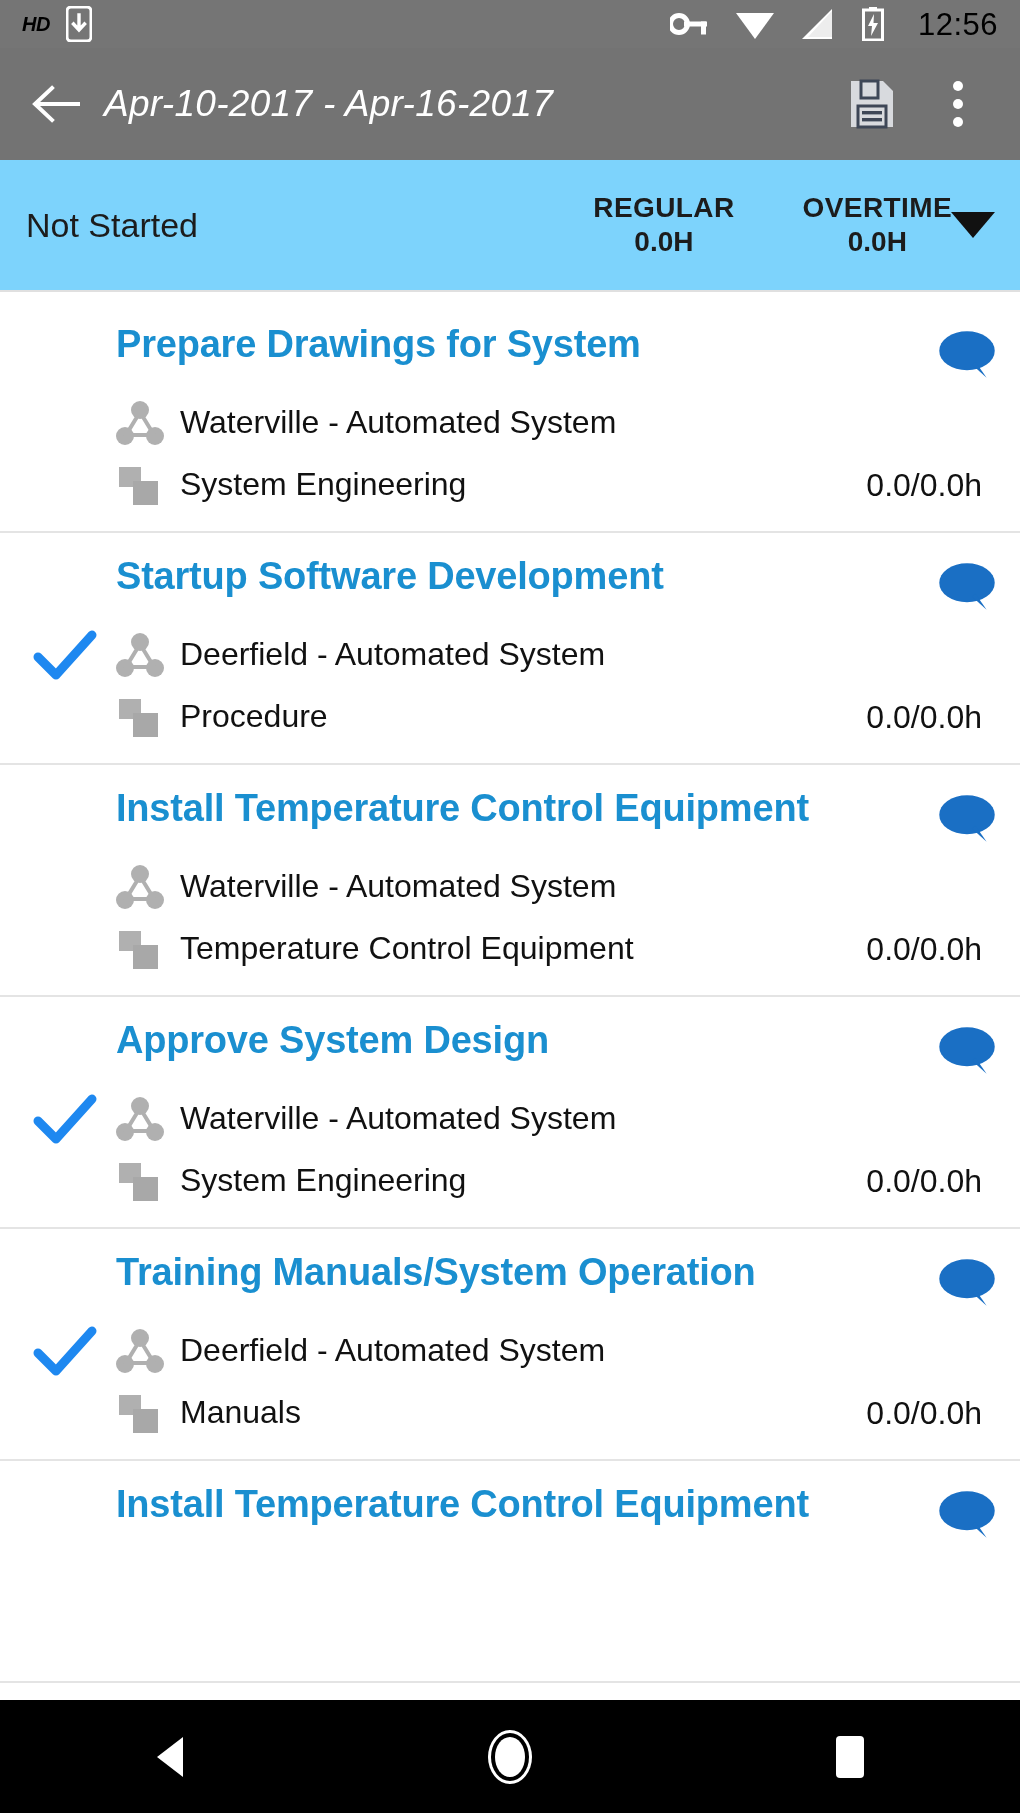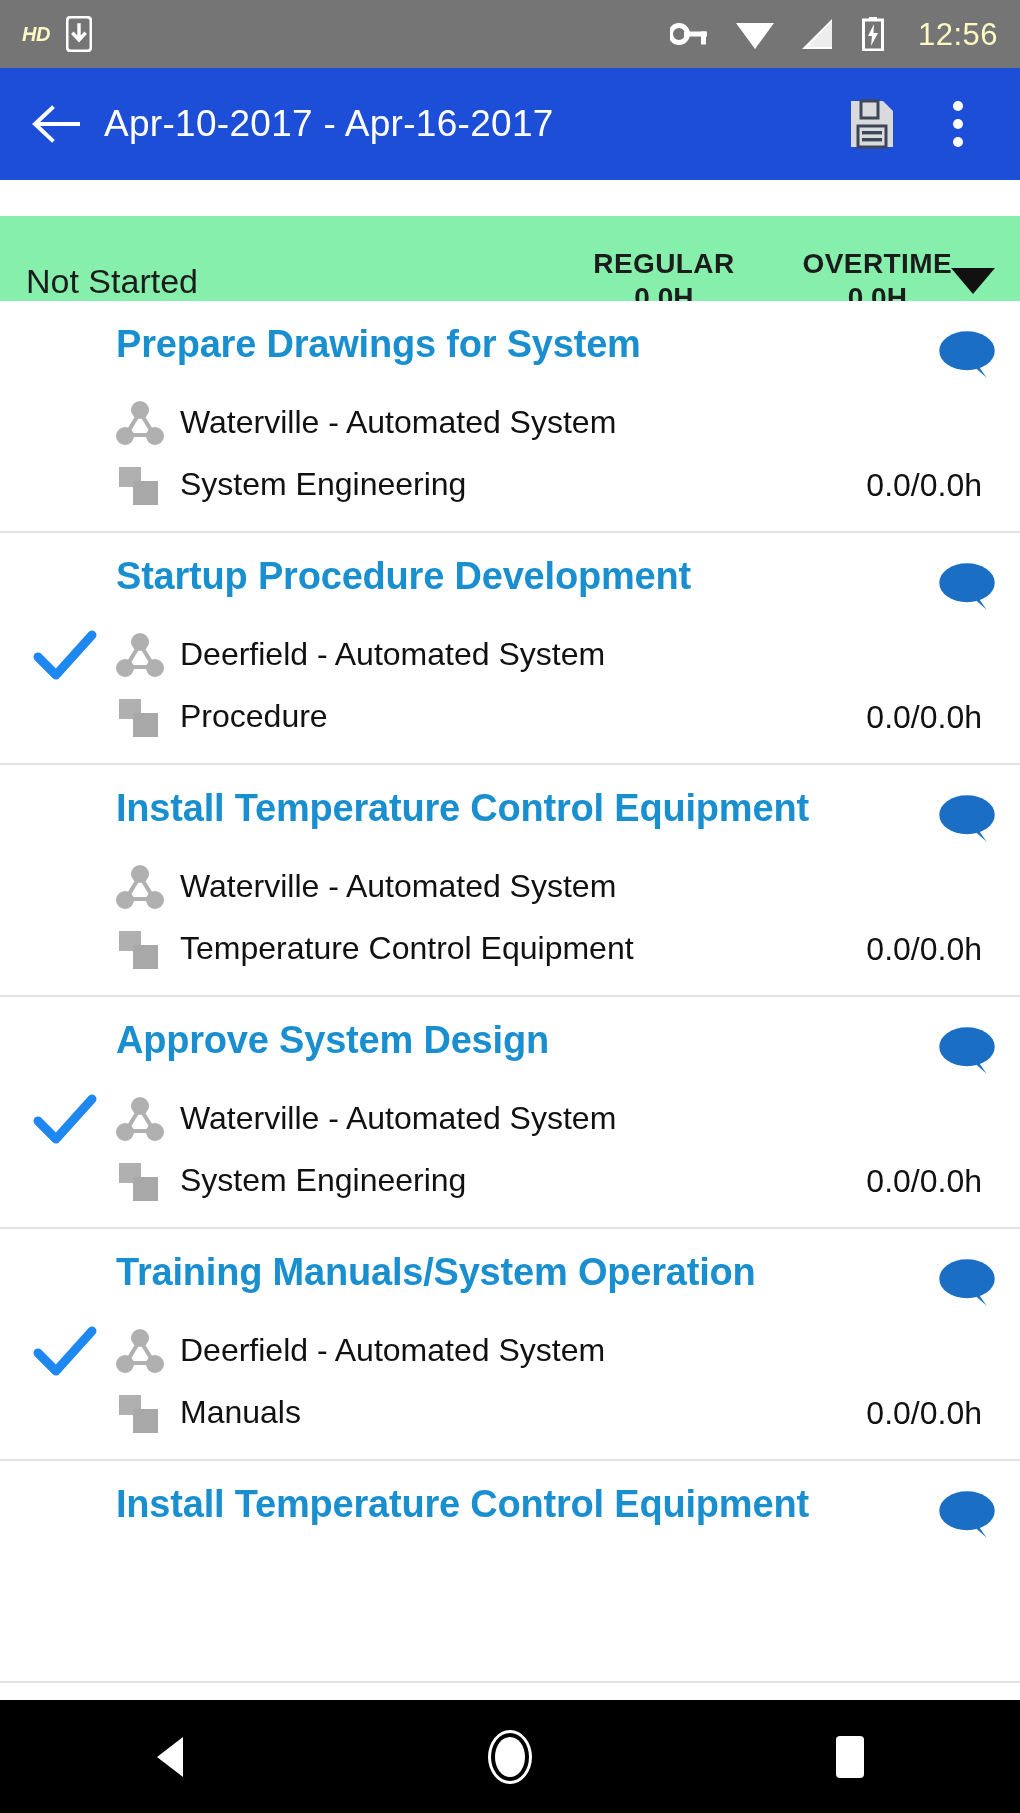--- a/index.html
+++ b/index.html
@@ -6,58 +6,58 @@
   html, body {
     width:1020px; height:1813px;
     background:#ffffff;
     font-family:"Liberation Sans", sans-serif;
     overflow:hidden;
   }
   #app { position:relative; width:1020px; height:1813px; background:#fff; }
 
   
   .status-bar {
-    height:68px; background:#757575;
+    height:48px; background:#757575;
     display:flex; align-items:center;
-    padding:0 22px; color:#fef9c3;
+    padding:0 22px; color:#000000;
   }
   .sb-left { display:flex; align-items:center; gap:16px; }
   .sb-right { margin-left:auto; display:flex; align-items:center; gap:28px; }
   .sb-hd {
     font-size:20px; font-style:italic; font-weight:bold;
     letter-spacing:-0.5px; line-height:1;
   }
   .sb-clock {
     font-size:31px; line-height:1; letter-spacing:0.5px;
     margin-left:6px;
   }
   .ico { display:block; }
 
   
   .app-bar {
-    height:112px; background:#1d4ed8;
+    height:112px; background:#737373;
     display:flex; align-items:center;
     padding:0 26px;
+    font-style:italic;
   }
   .back-btn { width:60px; height:60px; display:flex; align-items:center; justify-content:center; cursor:pointer; }
   .app-title {
     color:#ffffff; font-size:37px; font-weight:normal;
     margin-left:18px; white-space:nowrap; letter-spacing:0.3px;
   }
   .app-bar-actions { margin-left:auto; display:flex; align-items:center; gap:30px; padding-right:8px;}
   .act-btn { width:56px; height:56px; display:flex; align-items:center; justify-content:center; cursor:pointer; }
 
   
   .summary-bar {
-    height:132px; background:#86efac;
+    height:132px; background:#7dd3fc;
     display:flex; align-items:center;
     padding:0 22px 0 26px;
     border-bottom:2px solid #e0e0e0;
     position:relative;
-    margin-top:36px;
   }
   .summary-status { font-size:34px; color:#1c1c1c; white-space:nowrap; }
   .summary-metrics { display:flex; align-items:flex-start; gap:68px; margin-left:auto; margin-right:46px;font-weight:bold; }
   .metric { text-align:center; line-height:1.22; }
   .metric-label { font-size:28px; color:#1c1c1c; letter-spacing:0.4px; display:block; }
   .metric-value { font-size:28px; color:#1c1c1c; display:block; }
   .dropdown-caret {
     width:50px; height:50px; display:flex; align-items:center; justify-content:center;
     cursor:pointer; position:absolute; right:22px; top:50%; transform:translateY(-50%);
   }
@@ -229,21 +229,21 @@
             <span class="meta-hours">0.0/0.0h</span>  
           </div>
         </div>
       </div>
       <div class="task-item">
         <div class="task-check"><svg width="70" height="70" viewBox="0 0 70 70">
             <path d="M8 36 L26 54 L62 14" fill="none" stroke="#1e88f0" stroke-width="9" stroke-linecap="round" stroke-linejoin="round"></path>
           </svg></div>
         <div class="task-body">  
           <div class="task-title-row">    
-            <div class="task-title">Startup Procedure Development</div>    
+            <div class="task-title">Startup Software Development</div>    
             <div class="chat-icon-wrap">
               <svg width="76" height="62" viewBox="0 0 76 62">
                 <ellipse cx="38" cy="27" rx="34" ry="24" fill="#1a6fc4"></ellipse>
                 <path d="M44 44 L62 60 L48 40 Z" fill="#1a6fc4"></path>
               </svg>
             </div>  
           </div>  
           <div class="meta-row">    
             <span class="meta-ico">
               <svg width="48" height="48" viewBox="0 0 48 48">

